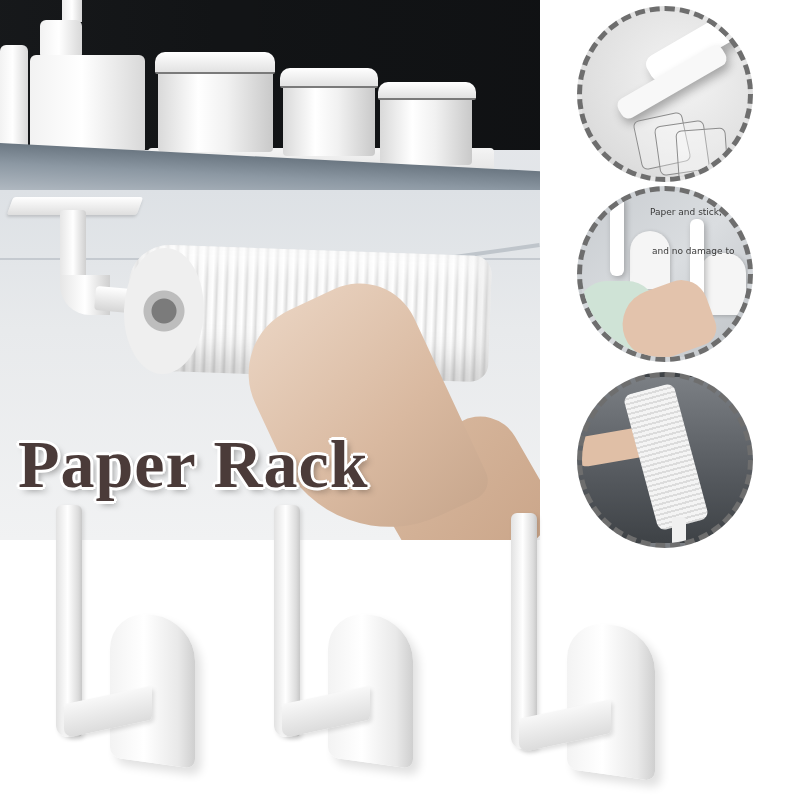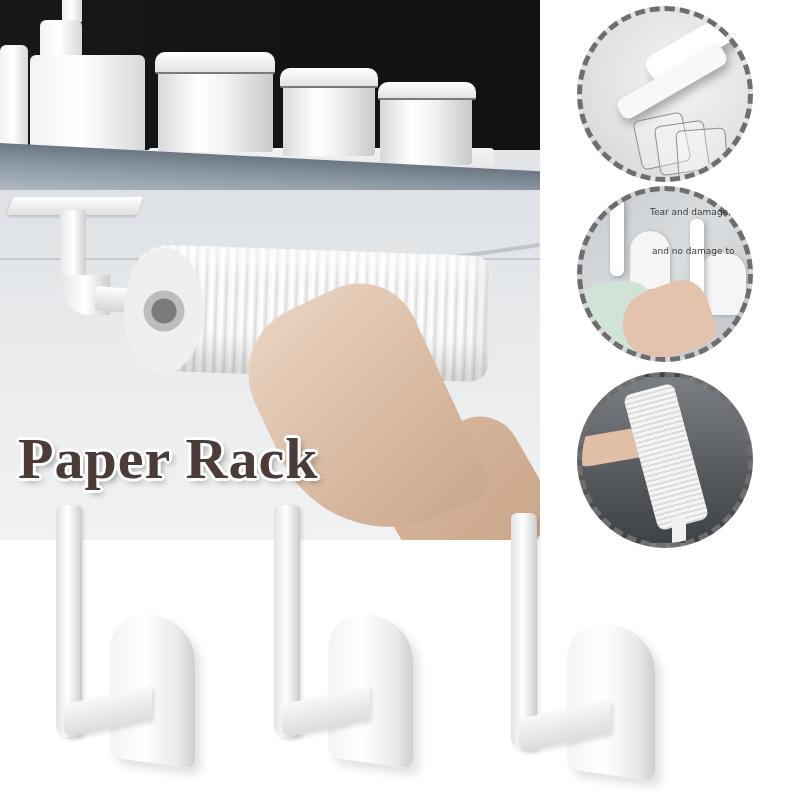--- a/index.html
+++ b/index.html
@@ -17,21 +17,21 @@
   .cabinet-line { position:absolute; left:0; top:258px; width:540px; height:2px; background:#c5cad0; }
   .cabinet-line2 { position:absolute; left:440px; top:250px; width:100px; height:4px; background:#bfc5cb; transform:rotate(-8deg); }
   .mount-plate { position:absolute; left:10px; top:197px; width:130px; height:18px; background:linear-gradient(180deg,#ffffff,#dedede); transform:skewX(-20deg); border-radius:3px; box-shadow:0 2px 3px rgba(0,0,0,0.15); }
   .arm-vert { position:absolute; left:60px; top:210px; width:26px; height:80px; background:linear-gradient(90deg,#e6e6e6,#ffffff 50%,#cfcfcf); border-radius:4px; }
   .arm-bend { position:absolute; left:60px; top:275px; width:50px; height:40px; border-bottom-left-radius:30px; background:linear-gradient(90deg,#e6e6e6,#ffffff 50%,#cfcfcf); }
   .arm-horiz { position:absolute; left:95px; top:289px; width:70px; height:24px; background:linear-gradient(180deg,#ffffff,#d5d5d5); border-radius:4px; transform:rotate(5deg); }
   .roll { position:absolute; left:128px; top:250px; width:362px; height:126px; border-radius:40px 18px 18px 40px; background:repeating-linear-gradient(90deg,#f6f6f6 0px,#ffffff 4px,#dcdcdc 8px,#f6f6f6 10px); transform:rotate(2deg); box-shadow:inset 0 -20px 30px rgba(0,0,0,0.15), inset 0 20px 20px rgba(255,255,255,0.6); }
   .roll-end { position:absolute; left:124px; top:248px; width:80px; height:126px; border-radius:50%; background:radial-gradient(circle at 50% 50%, #7b7b7b 0 12px, #bdbdbd 13px 20px, #efefef 21px 40px); transform:rotate(2deg); }
   .hand { position:absolute; left:270px; top:290px; width:180px; height:250px; background:linear-gradient(160deg,#ead4c2,#d9b9a0 60%,#c9a88e); border-radius:70px 60px 20px 120px; transform:rotate(-25deg); }
   .arm { position:absolute; left:390px; top:430px; width:150px; height:140px; background:linear-gradient(160deg,#d8b89e,#caa589); transform:rotate(-30deg); border-radius:40px; }
-  .title { position:absolute; left:18px; top:425px; font-family:"Liberation Serif","DejaVu Serif",serif; font-weight:bold; font-size:58px; letter-spacing:1px; color:#4b3b39;
+  .title { position:absolute; left:18px; top:425px; font-family:"Liberation Serif","DejaVu Serif",serif; font-weight:bold; font-size:68px; letter-spacing:1px; color:#4b3b39;
     text-shadow: 3px 0 0 #fff, -3px 0 0 #fff, 0 3px 0 #fff, 0 -3px 0 #fff, 2px 2px 0 #fff, -2px -2px 0 #fff, 2px -2px 0 #fff, -2px 2px 0 #fff, 4px 4px 6px rgba(0,0,0,0.35); }
 
   .circle { position:absolute; width:176px; height:176px; border-radius:50%; overflow:hidden; box-sizing:border-box; border:5px dashed #6e6e6e; }
   .c1 { left:577px; top:6px; background:radial-gradient(circle at 60% 40%,#f4f4f4,#dedede 70%,#cfcfcf); }
   .c2 { left:577px; top:186px; background:linear-gradient(135deg,#c8ccd0,#dadde0 50%,#bfc3c7); }
   .c3 { left:577px; top:372px; background:linear-gradient(180deg,#7b7f84,#55595e 60%,#3e4246); }
   .c1-bar { position:absolute; left:60px; top:20px; width:110px; height:28px; border-radius:10px; background:#ffffff; box-shadow:0 8px 10px rgba(0,0,0,0.25); transform:rotate(-30deg); }
   .c1-bar2 { position:absolute; left:30px; top:60px; width:120px; height:22px; border-radius:8px; background:#f8f8f8; box-shadow:0 6px 10px rgba(0,0,0,0.3); transform:rotate(-30deg); }
   .c1-pad { position:absolute; width:48px; height:48px; border:1px solid #8c8c8c; border-radius:6px; background:rgba(255,255,255,0.25); }
   .c2-hook { position:absolute; background:#ffffff; border-radius:6px; box-shadow:2px 2px 6px rgba(0,0,0,0.25); }
@@ -105,21 +105,21 @@
   <div class="c2-hand"></div>
 </div>
 
 <div class="circle c3">
   <div class="c3-hand"></div>
   <div class="c3-roll"></div>
   <div class="c3-hook"></div>
 </div>
 
 <div class="caption">
-  <span>Tear and damage,</span>
+  <span>Paper and stick,</span>
   <span style="padding-left:2px;">and no damage to</span>
 </div>
 
 <div class="hook" style="left:50px;top:505px;width:160px;height:280px;">
   <div class="hook-plate" style="left:60px;top:110px;width:85px;height:148px;"></div>
   <div class="hook-post" style="left:6px;top:0;width:26px;height:232px;"></div>
   <div class="hook-foot" style="left:14px;top:190px;width:88px;height:34px;"></div>
 </div>
 
 <div class="hook" style="left:268px;top:505px;width:160px;height:280px;">

